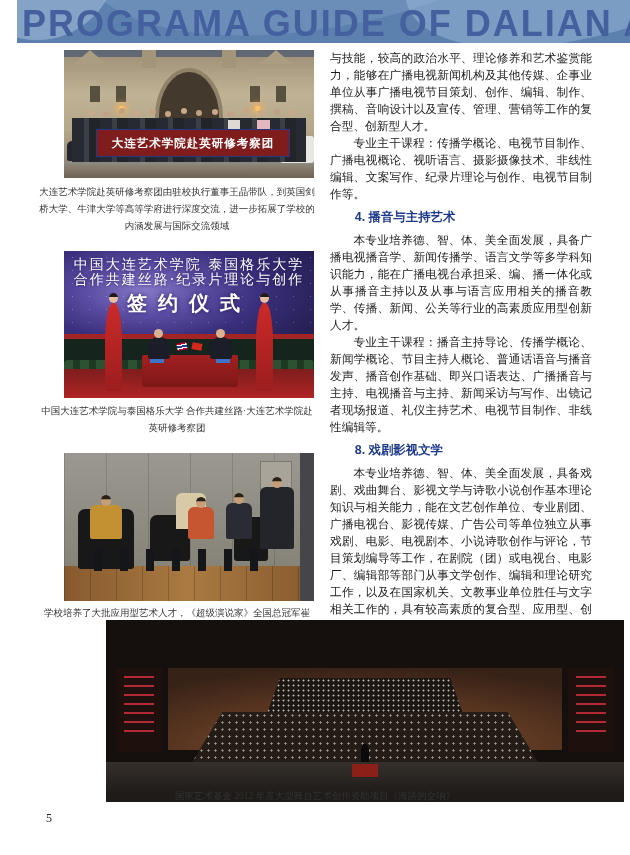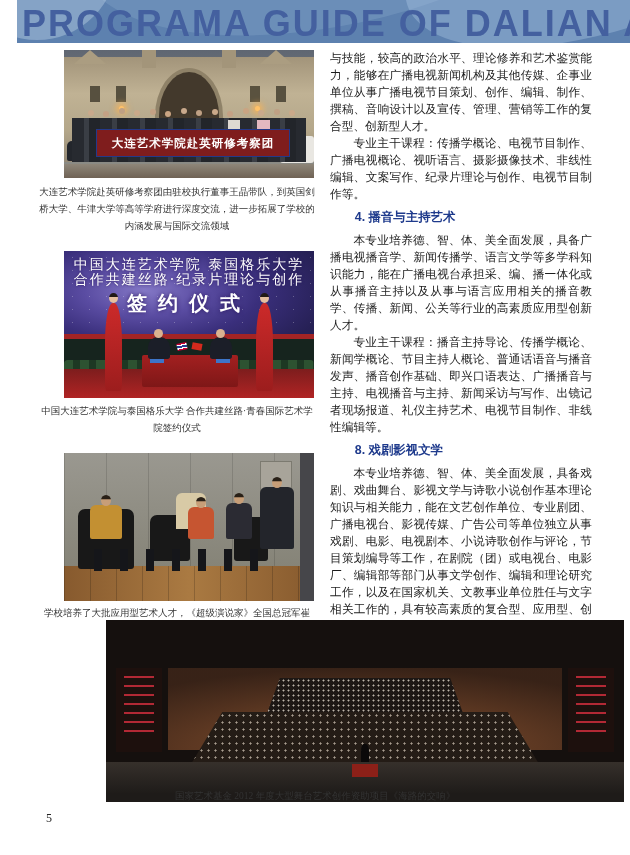--- a/index.html
+++ b/index.html
@@ -196,21 +196,21 @@
       <div class="p2-floor"></div>
       <div class="p2-table"></div>
       <div class="p2-folder"></div>
       <div class="p2-man m1"></div>
       <div class="p2-man m2"></div>
       <div class="p2-flag-thai"></div>
       <div class="p2-flag-cn"></div>
       <div class="p2-woman wl"></div>
       <div class="p2-woman wr"></div>
     </figure>
-    <figcaption class="caption cap2">中国大连艺术学院与泰国格乐大学 合作共建丝路·青春国际艺术学院签约仪式</figcaption>
+    <figcaption class="caption cap2">中国大连艺术学院与泰国格乐大学 合作共建丝路·大连艺术学院赴英研修考察团</figcaption>
 
     <figure class="photo photo-meeting" style="margin-bottom:0;">
       <div class="p3-wall"></div>
       <div class="p3-door"></div>
       <div class="p3-floor"></div>
       <div class="p3-chair c1"></div>
       <div class="p3-chair c2"></div>
       <div class="p3-chair c3"></div>
       <div class="p3-legs"></div>
       <div class="p3-person p3-man-yellow"></div>

